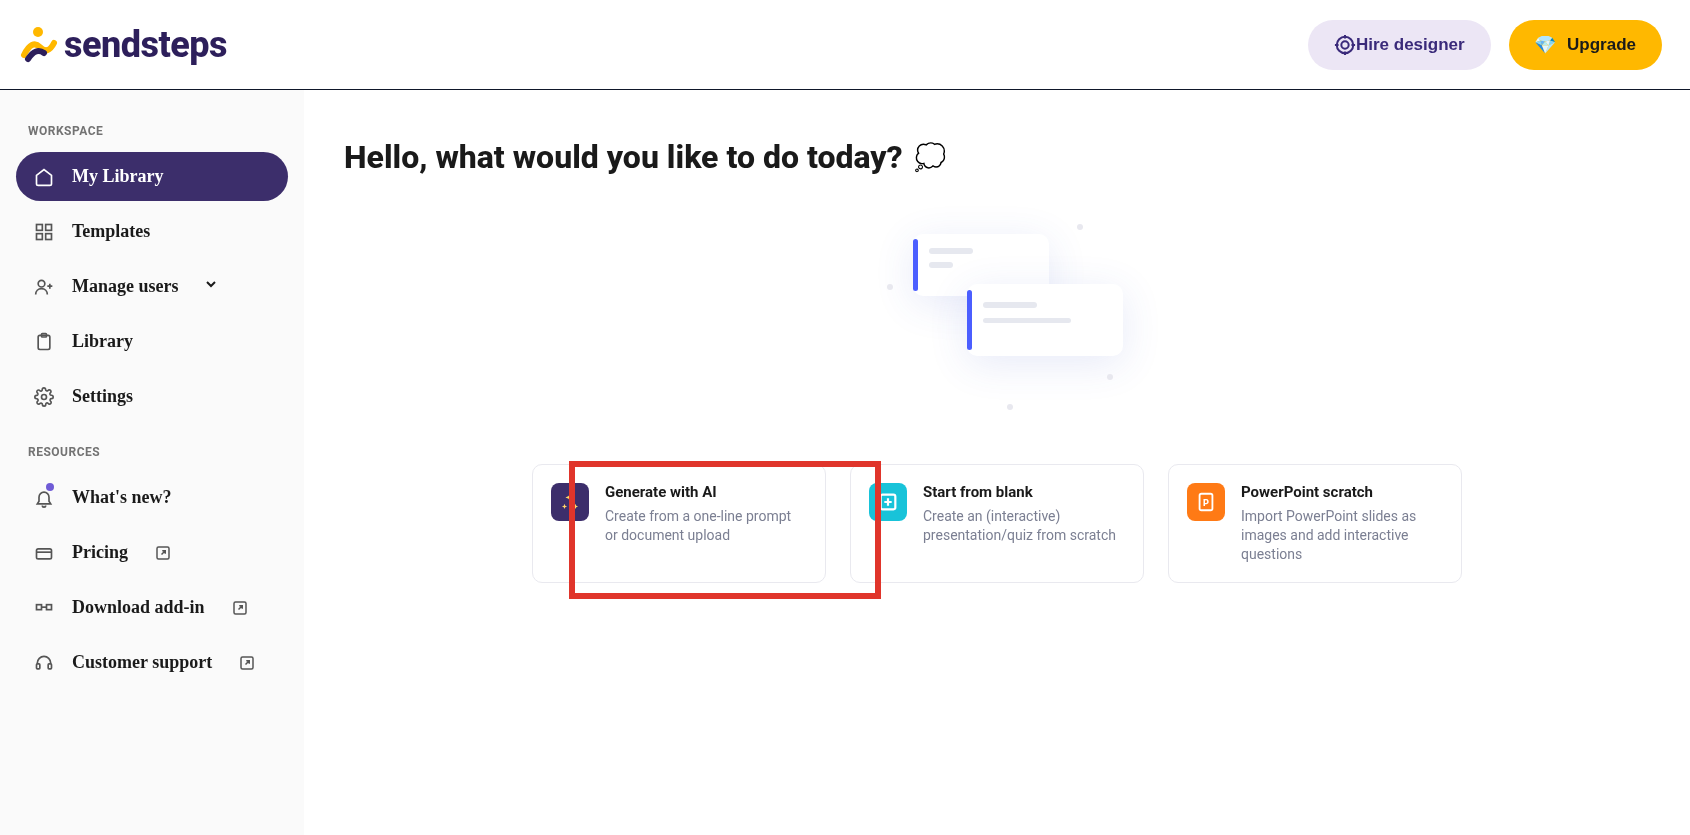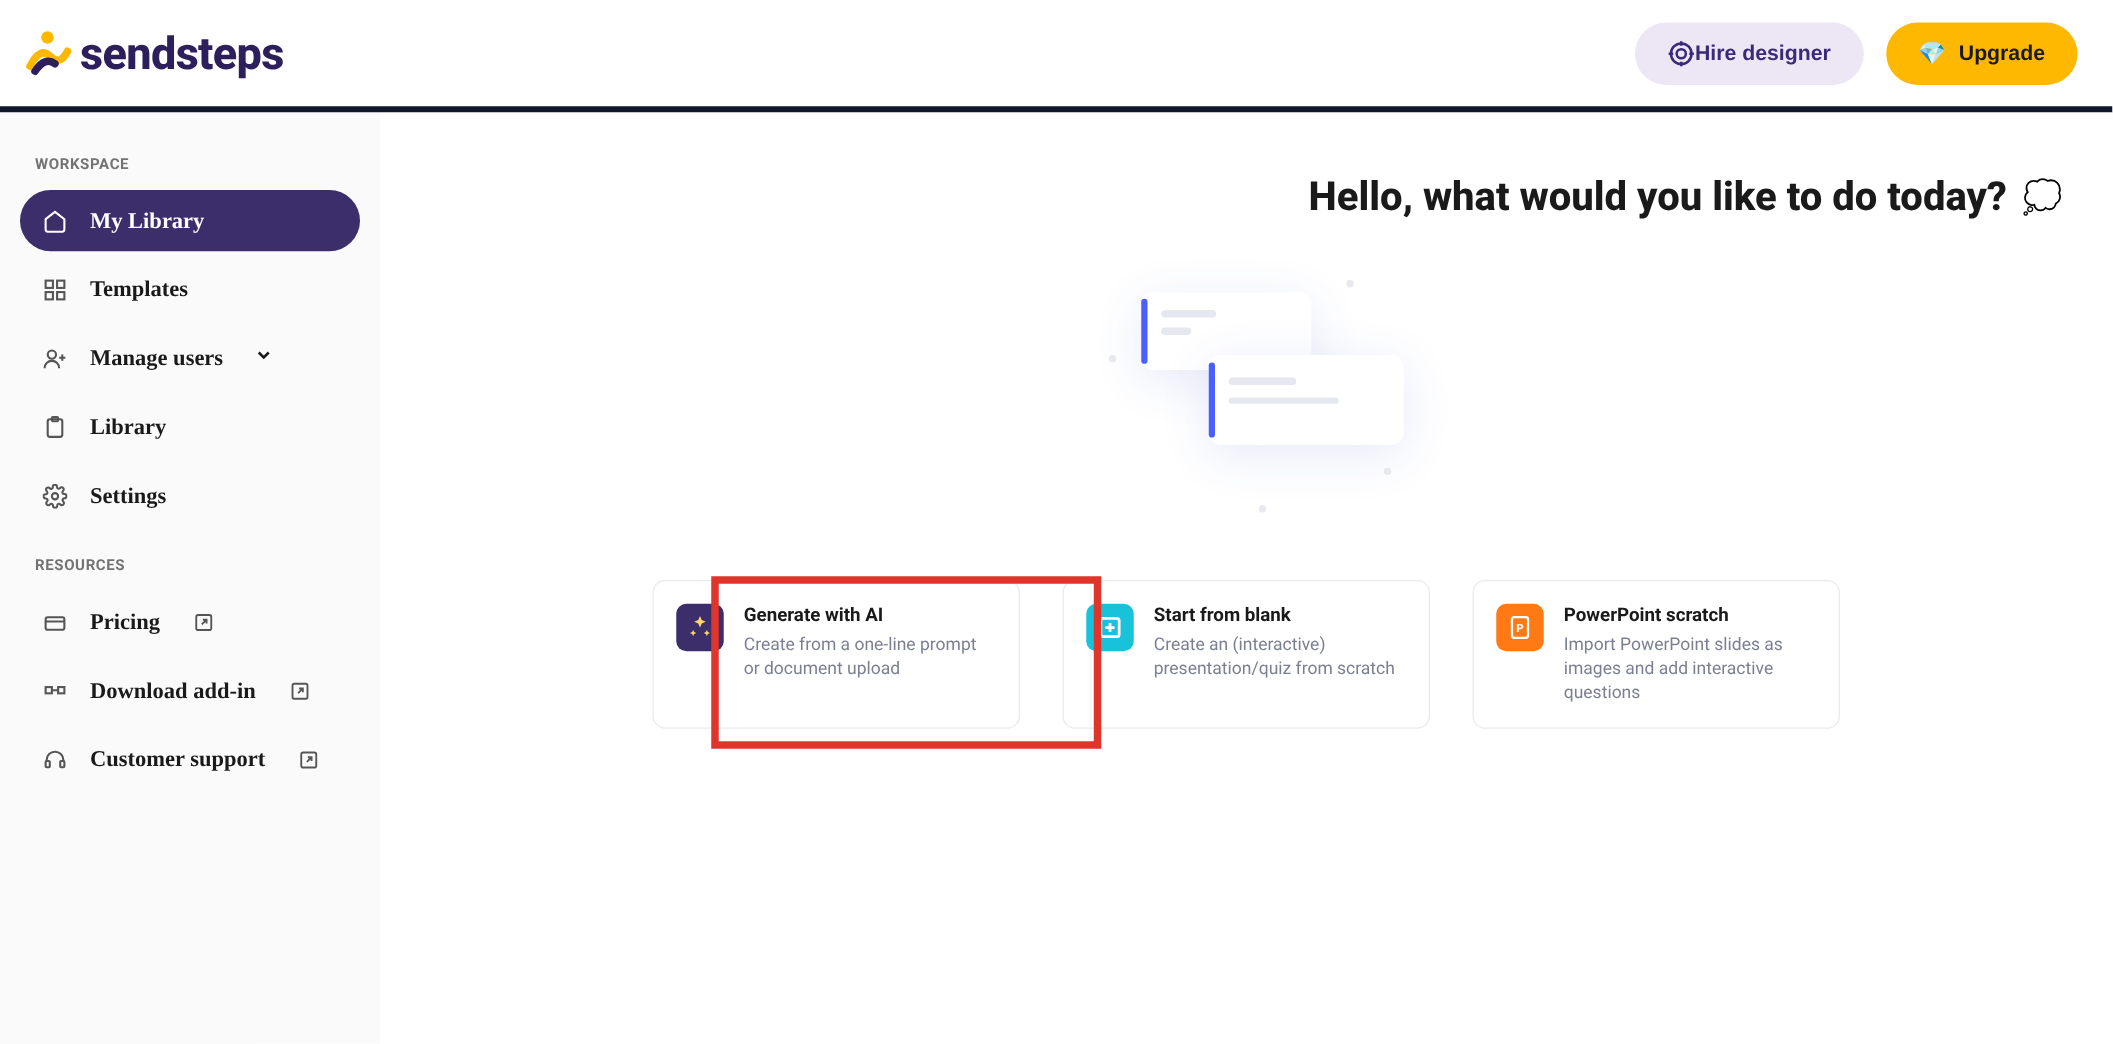--- a/index.html
+++ b/index.html
@@ -1,20 +1,20 @@
 <!DOCTYPE html>
 <html><head>
 <meta charset="utf-8">
 <style>
   * { box-sizing: border-box; margin: 0; padding: 0; }
   html, body { width: 1690px; height: 835px; font-family: -apple-system, BlinkMacSystemFont, "Segoe UI", Roboto, sans-serif; background: #fff; color: #1a1a1a; overflow: hidden; }
   .app { display: flex; flex-direction: column; width: 100%; height: 100%; }
 
   
-  .header { display: flex; align-items: center; justify-content: space-between; height: 90px; padding: 0 28px 0 18px; border-bottom: 5px solid #0f172a; background: #fff; }
+  .header { display: flex; align-items: center; justify-content: space-between; height: 90px; padding: 0 28px 0 18px; border-bottom: 1px solid #0f172a; background: #fff; }
   .logo { display: flex; align-items: center; gap: 6px; }
   .logo-text { font-size: 36px; font-weight: 800; color: #2d1f5b; letter-spacing: -0.5px; }
   .header-right { display: flex; align-items: center; gap: 18px; }
   .btn-hire { display: flex; align-items: center; background: #ece6f5; color: #3a2a7a; font-weight: 700; font-size: 17px; padding: 14px 26px; border-radius: 26px; border: none; cursor: pointer; }
   .btn-upgrade { display: flex; align-items: center; gap: 10px; background: #ffb800; color: #1a1a1a; font-weight: 800; font-size: 17px; padding: 14px 26px; border-radius: 26px; border: none; cursor: pointer; }
   .btn-upgrade .diamond { font-size: 18px; }
 
   
   .body { display: flex; flex: 1; min-height: 0; }
   .sidebar { width: 304px; background: #fafafa; padding: 26px 16px 0 16px; display: flex; flex-direction: column; gap: 6px; }
@@ -22,40 +22,40 @@
   .nav-item { display: flex; align-items: center; gap: 18px; padding: 14px 18px; border-radius: 28px; font-size: 18px; font-weight: 600; color: #1a1a1a; cursor: pointer; position: relative; font-family: Liberation Serif, serif; }
   .nav-item.active { background: #3c2e6b; color: #fff; }
   .nav-item .icon { width: 20px; height: 20px; display: flex; align-items: center; justify-content: center; }
   .nav-item.active .icon svg { stroke: #fff; }
   .nav-item .ext { margin-left: 8px; width: 18px; height: 18px; }
   .nav-item .chev { margin-left: 6px; }
   .nav-item .dot { position: absolute; top: 10px; left: 30px; width: 8px; height: 8px; background: #6f5bd6; border-radius: 50%; }
 
   
   .main { flex: 1; background: #fff; padding: 48px 40px 40px 40px; overflow: auto; position: relative; }
-  .hero { text-align: right; }
+  .hero { text-align: left; }
   .hero h1 { font-size: 32px; font-weight: 800; color: #1a1a1a; display: inline-flex; align-items: center; gap: 12px; justify-content: center; }
   .hero p.sub { font-size: 19px; color: #55586a; margin-top: 14px; }
   .thought { font-size: 26px; color: #dcdcdc; }
 
   .illus { display: flex; justify-content: center; margin-top: 48px; margin-bottom: 50px; position: relative; height: 190px; }
   .illus .card-a, .illus .card-b { position: absolute; background: #fff; border-radius: 10px; box-shadow: 0 8px 40px rgba(60,80,200,0.12); }
   .illus .card-a { width: 136px; height: 62px; top: 10px; left: calc(50% - 84px); }
   .illus .card-b { width: 156px; height: 72px; top: 60px; left: calc(50% - 30px); }
   .illus .accent { position: absolute; width: 5px; border-radius: 3px; background: #4b5eff; }
   .illus .card-a .accent { height: 52px; top: 5px; left: 0; }
   .illus .card-b .accent { height: 60px; top: 6px; left: 0; }
   .illus .line { height: 6px; background: #e6e8ef; border-radius: 3px; margin: 10px 0 0 16px; }
   .illus .card-a .line1 { width: 44px; margin-top: 14px; }
   .illus .card-a .line2 { width: 24px; margin-top: 8px; }
   .illus .card-b .line1 { width: 54px; margin-top: 18px; }
   .illus .card-b .line2 { width: 88px; margin-top: 10px; height: 5px; }
   .illus .dot-s { position: absolute; width: 6px; height: 6px; background: #e8e8ef; border-radius: 50%; }
 
-  .cards { display: flex; gap: 34px; justify-content: center; flex-wrap: nowrap; }
+  .cards { display: flex; gap: 24px; justify-content: center; flex-wrap: nowrap; }
   .option-card { width: 294px; min-height: 114px; border: 1px solid #e9e9ef; border-radius: 10px; background: #fff; padding: 18px; display: flex; gap: 16px; cursor: pointer; }
   .option-card .icon-box { width: 38px; height: 38px; border-radius: 8px; display: flex; align-items: center; justify-content: center; flex-shrink: 0; }
   .option-card .icon-ai { background: #3c2e6b; }
   .option-card .icon-blank { background: #18c3d9; }
   .option-card .icon-ppt { background: #ff7a15; }
   .option-card .title { font-size: 15px; font-weight: 700; color: #1a1a1a; }
   .option-card .desc { font-size: 14px; color: #7b7f92; margin-top: 6px; line-height: 1.35; }
 
   .hi-box { position: absolute; border: 6px solid #e0352b; pointer-events: none; }
   .hi-1 { top: 371px; left: 265px; width: 312px; height: 138px; }
@@ -147,20 +147,30 @@
           <svg width="20" height="20" viewBox="0 0 24 24" fill="none" stroke="#555" stroke-width="2">
               <circle cx="12" cy="12" r="3"></circle>
               <path d="M19.4 15a1.7 1.7 0 0 0 .3 1.8l.1.1a2 2 0 1 1-2.8 2.8l-.1-.1a1.7 1.7 0 0 0-1.8-.3 1.7 1.7 0 0 0-1 1.5V21a2 2 0 0 1-4 0v-.1a1.7 1.7 0 0 0-1-1.5 1.7 1.7 0 0 0-1.8.3l-.1.1a2 2 0 1 1-2.8-2.8l.1-.1a1.7 1.7 0 0 0 .3-1.8 1.7 1.7 0 0 0-1.5-1H3a2 2 0 0 1 0-4h.1a1.7 1.7 0 0 0 1.5-1 1.7 1.7 0 0 0-.3-1.8l-.1-.1a2 2 0 1 1 2.8-2.8l.1.1a1.7 1.7 0 0 0 1.8.3h0a1.7 1.7 0 0 0 1-1.5V3a2 2 0 0 1 4 0v.1a1.7 1.7 0 0 0 1 1.5h0a1.7 1.7 0 0 0 1.8-.3l.1-.1a2 2 0 1 1 2.8 2.8l-.1.1a1.7 1.7 0 0 0-.3 1.8v0a1.7 1.7 0 0 0 1.5 1H21a2 2 0 0 1 0 4h-.1a1.7 1.7 0 0 0-1.5 1z"></path>
             </svg>
         </span>
         <span>Settings</span>
       </div>
 
       <div class="sidebar-heading" style="margin-top:18px">RESOURCES</div>
 
+      <div class="nav-item">
+        <span class="dot"></span>
+        <span class="icon">
+          <svg width="20" height="20" viewBox="0 0 24 24" fill="none" stroke="#555" stroke-width="2">
+              <path d="M18 16v-5a6 6 0 1 0-12 0v5l-2 3h16z"></path>
+              <path d="M10 21a2 2 0 0 0 4 0"></path>
+            </svg>
+        </span>
+        <span>What's new?</span>
+      </div>
 
       <div class="nav-item">
         <span class="icon">
           <svg width="20" height="20" viewBox="0 0 24 24" fill="none" stroke="#555" stroke-width="2">
               <rect x="3" y="7" width="18" height="12" rx="2"></rect>
               <path d="M3 11h18"></path>
             </svg>
         </span>
         <span>Pricing</span>
         <span class="ext"><svg width="18" height="18" viewBox="0 0 24 24" fill="none" stroke="#555" stroke-width="2">

